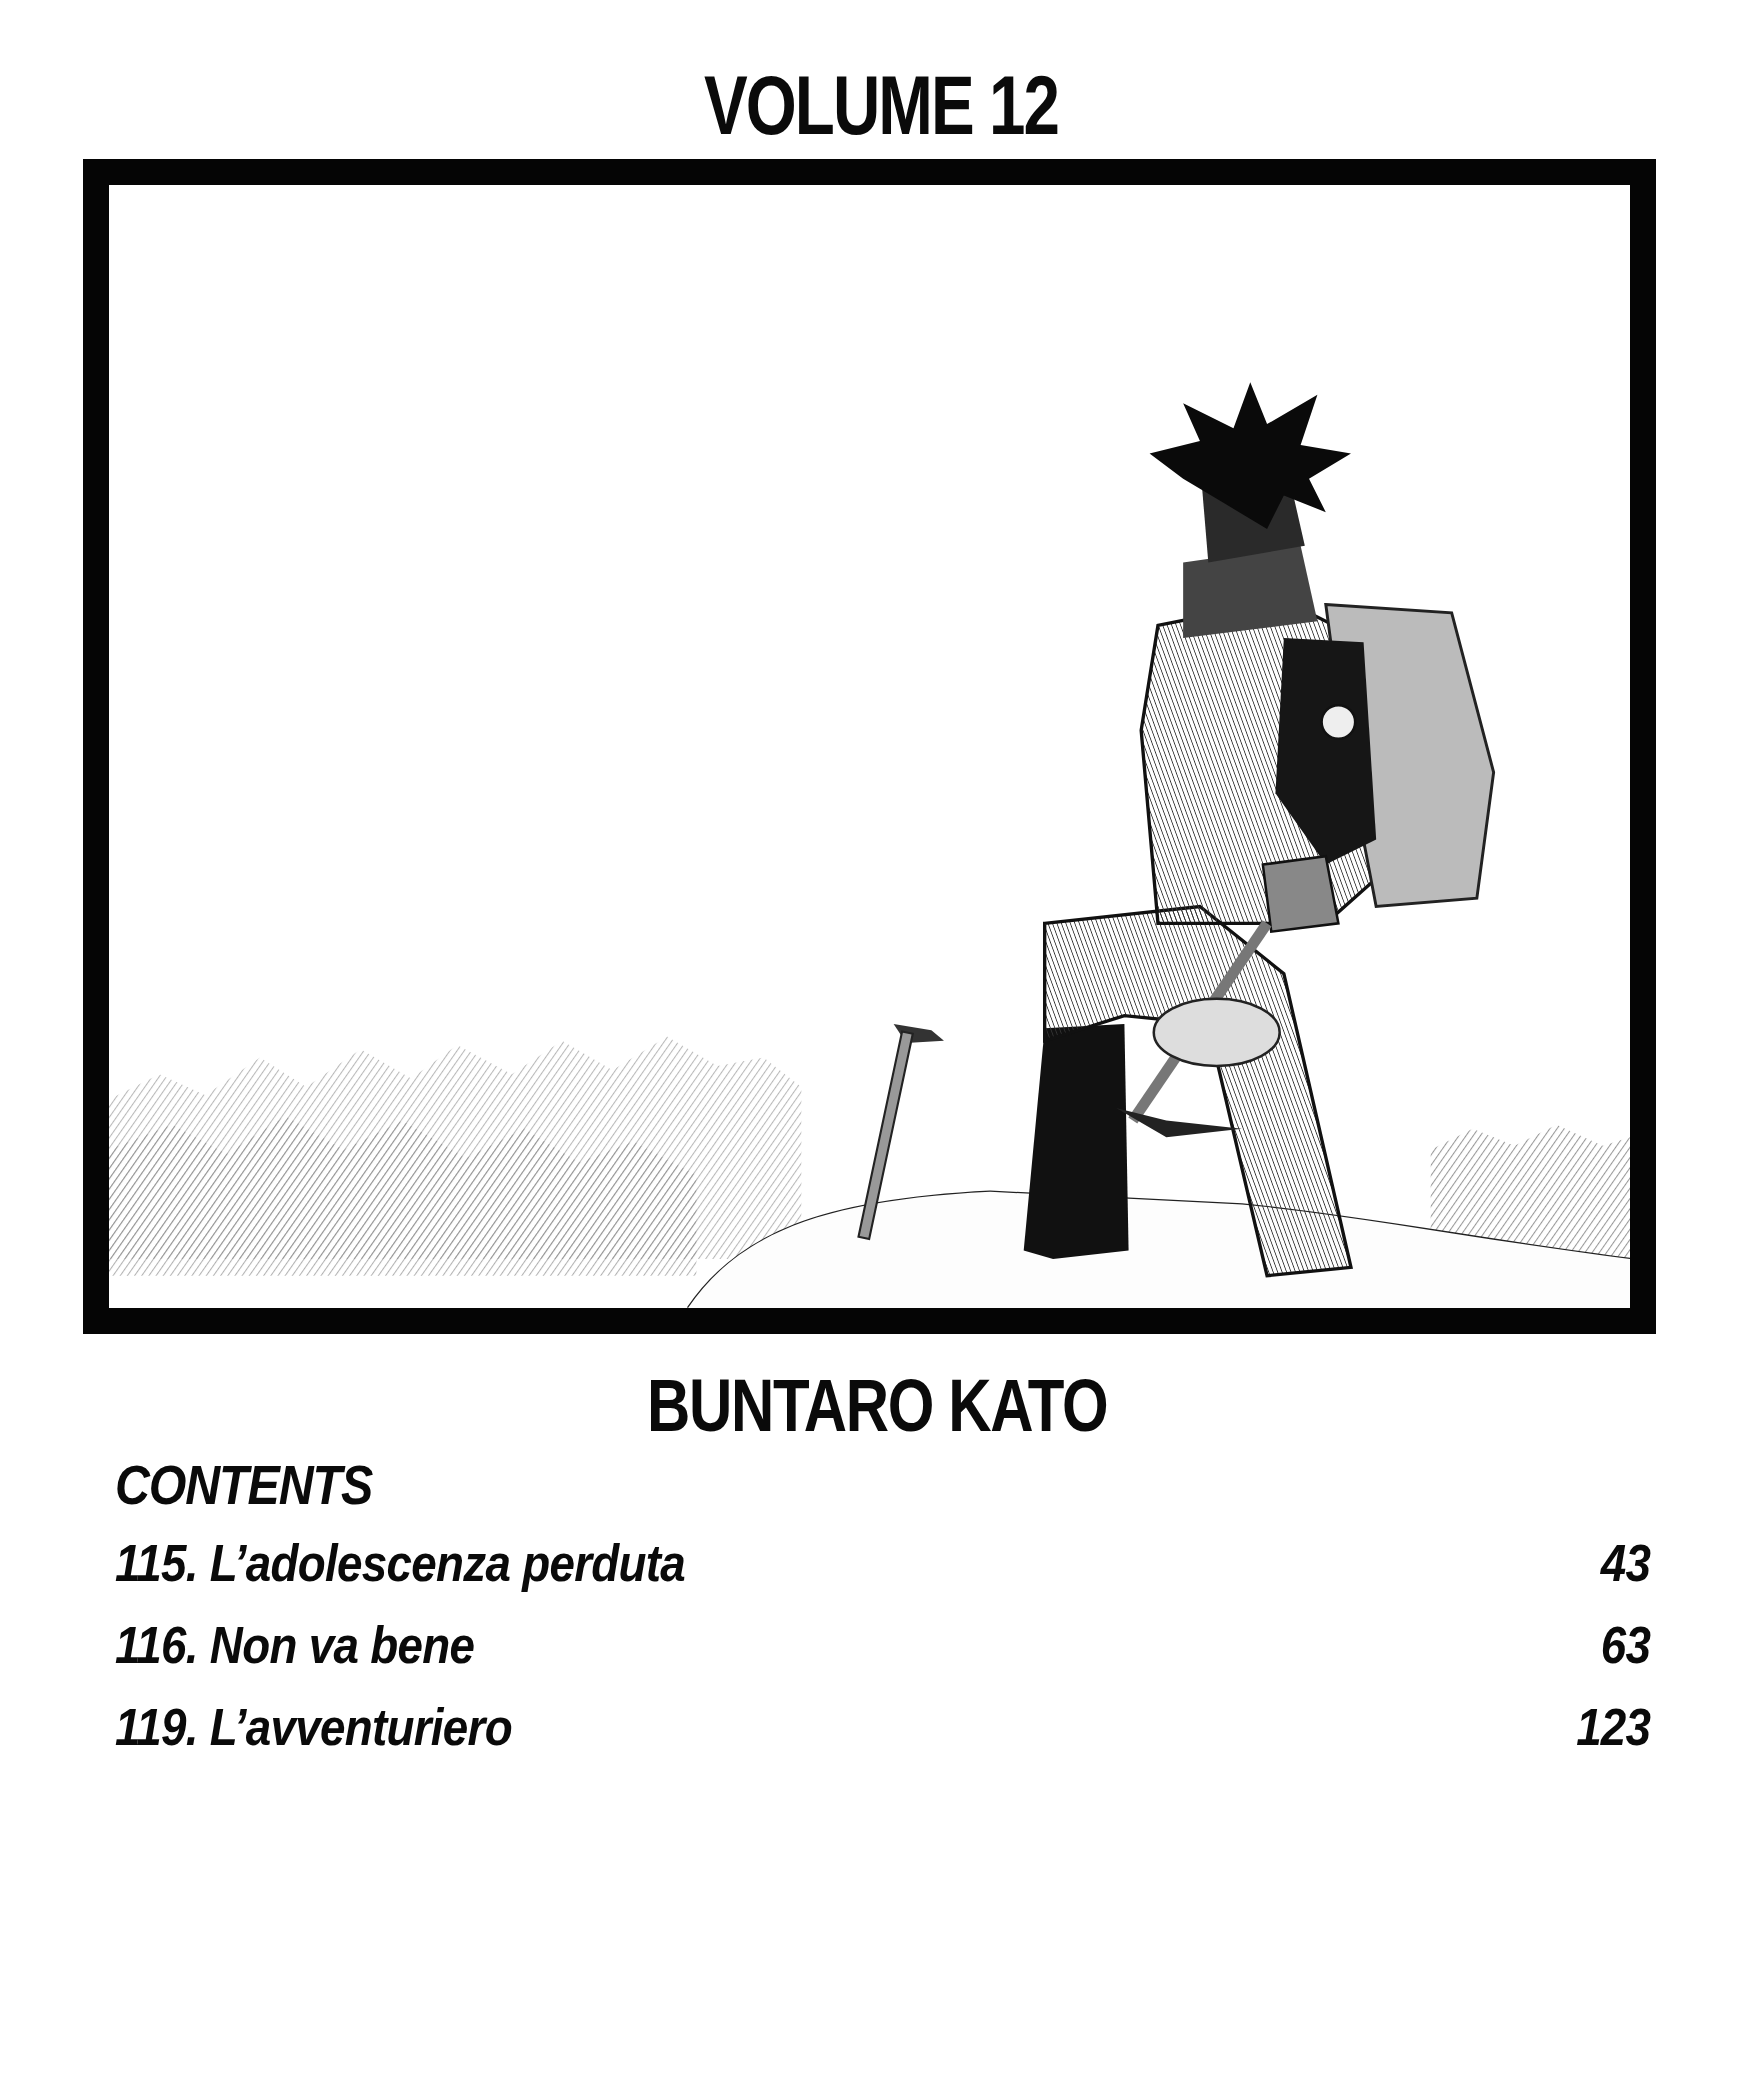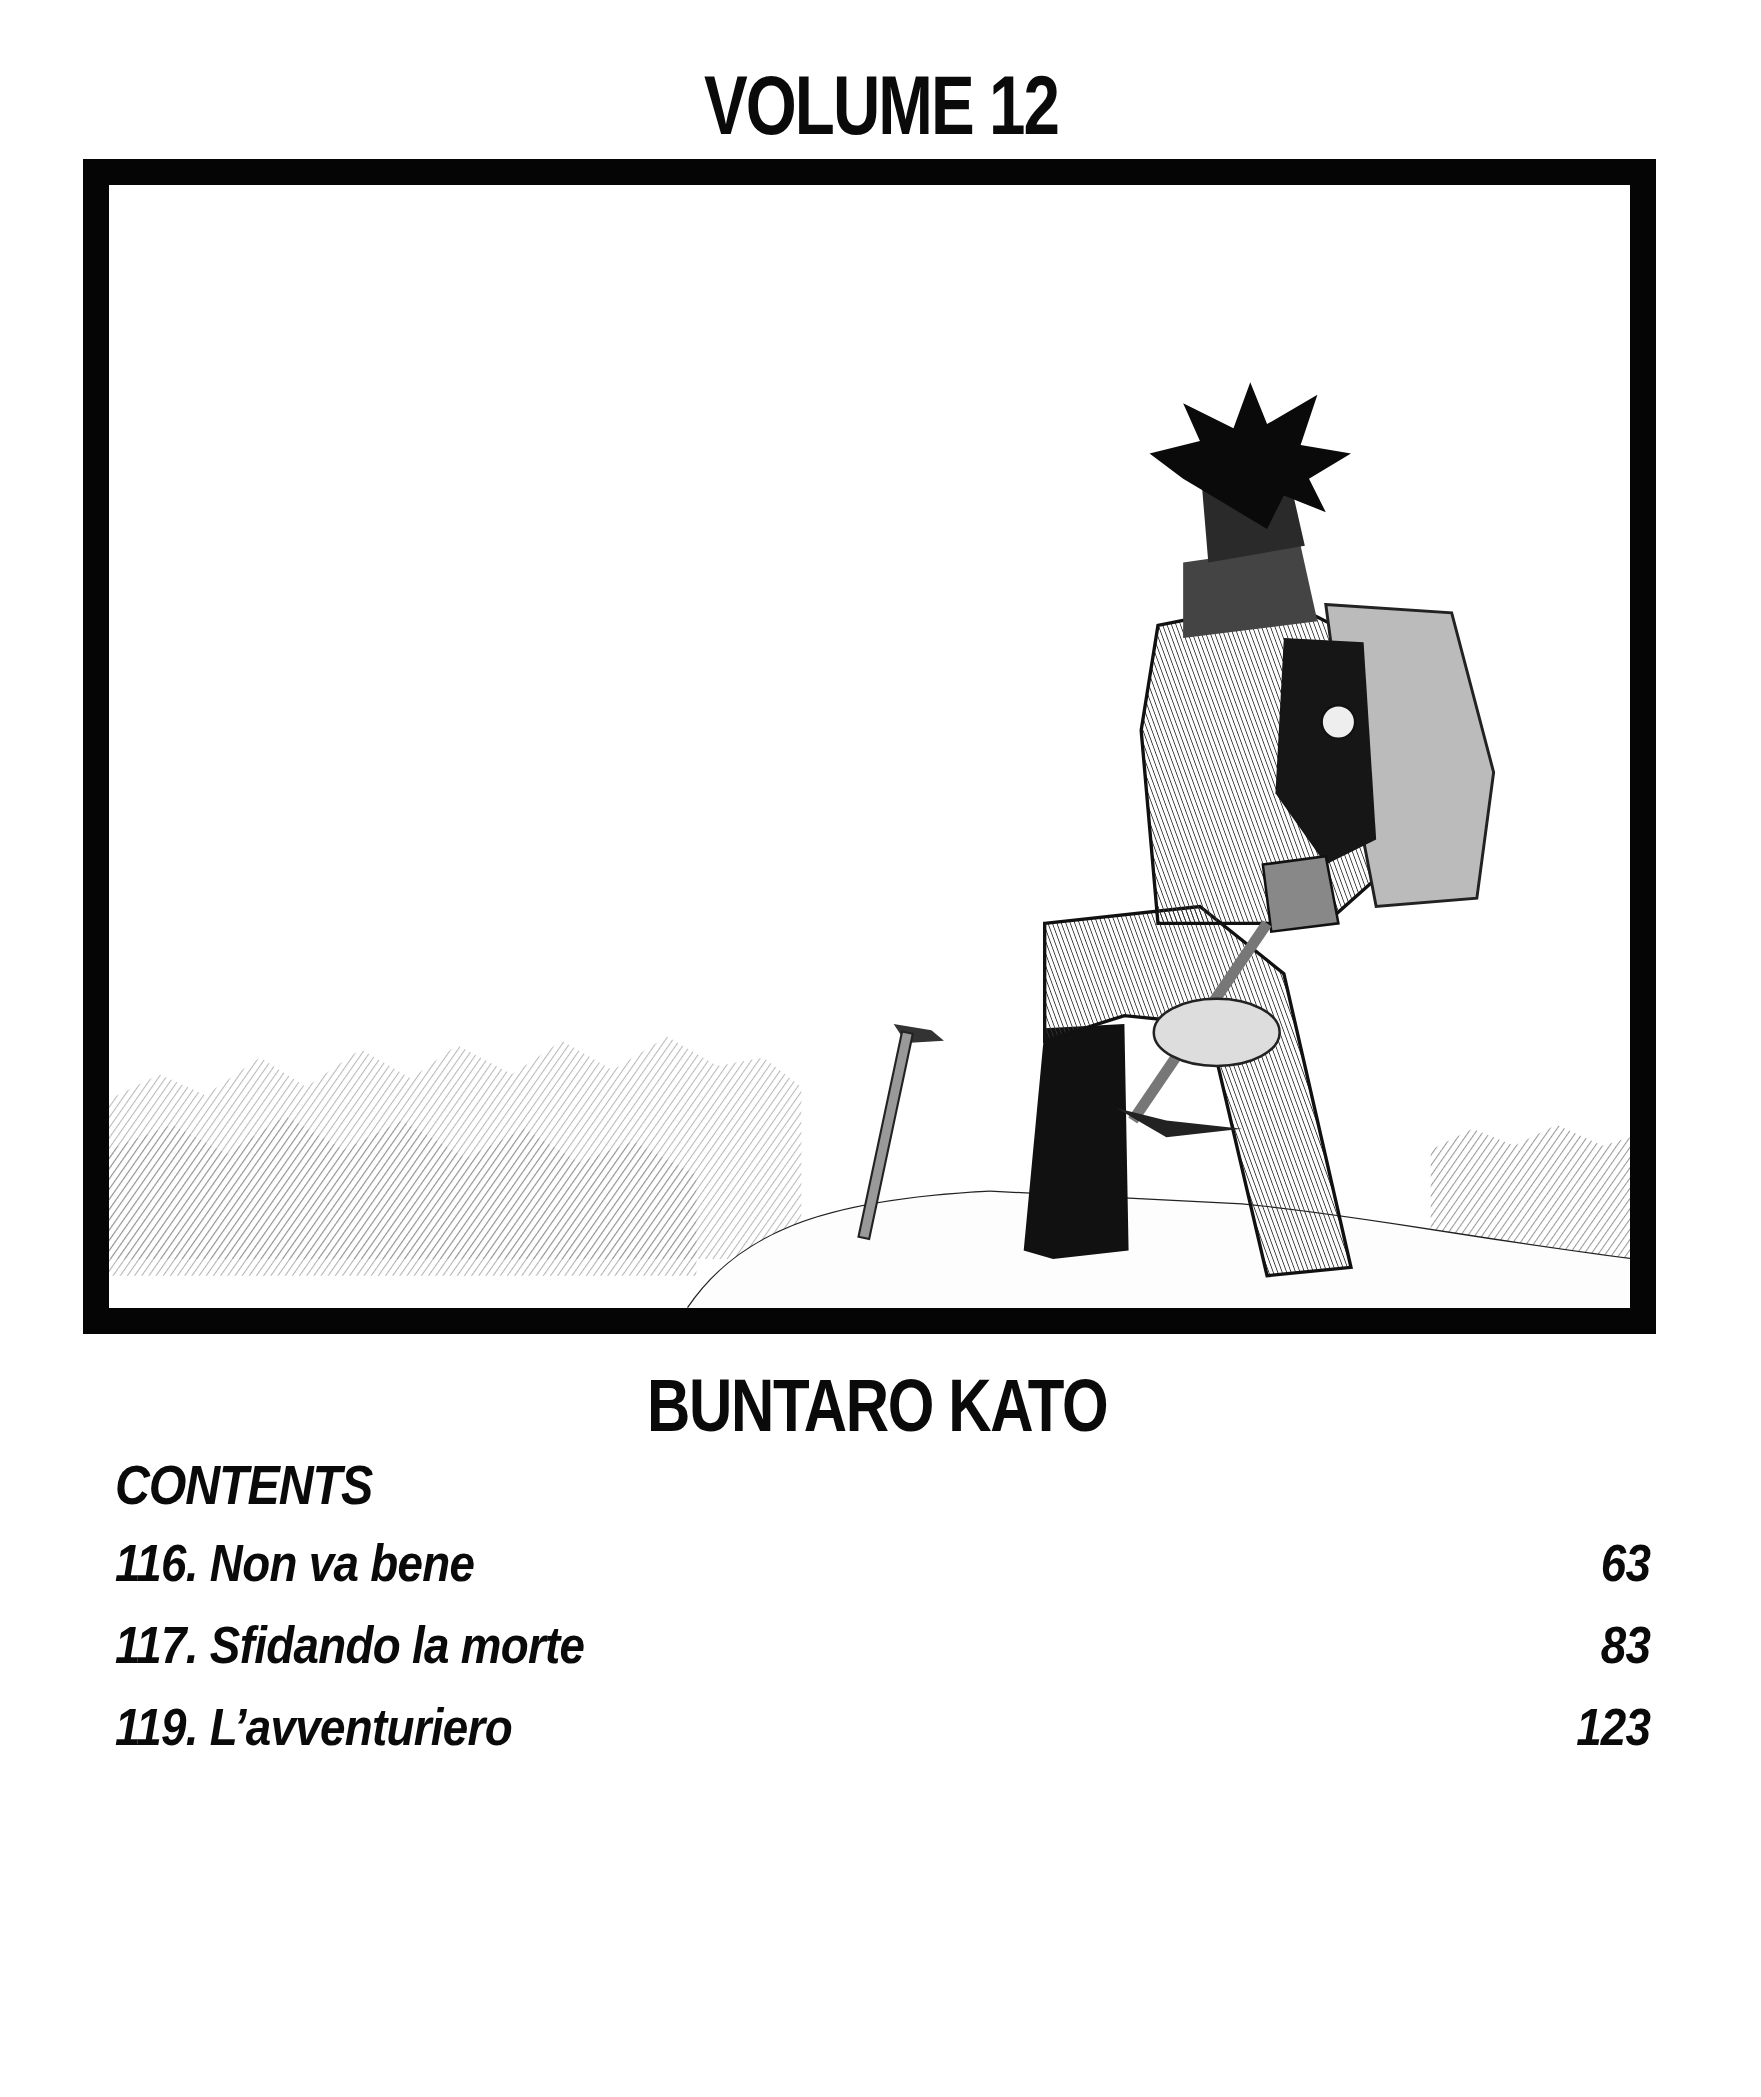--- a/index.html
+++ b/index.html
@@ -99,26 +99,26 @@
     </g>
   </svg>
 </div>
 
 <div class="author">BUNTARO KATO</div>
 
 <div class="contents-label">CONTENTS</div>
 
 <div class="toc">
   <div class="toc-row">
+    <span class="toc-title">115. L’adolescenza perduta</span>
+    <span class="toc-page">43</span>
+  </div>
+  <div class="toc-row">
     <span class="toc-title">116. Non va bene</span>
     <span class="toc-page">63</span>
-  </div>
-  <div class="toc-row">
-    <span class="toc-title">117. Sfidando la morte</span>
-    <span class="toc-page">83</span>
   </div>
   <div class="toc-row">
     <span class="toc-title">119. L’avventuriero</span>
     <span class="toc-page">123</span>
   </div>
 
 </div>
 
 
 </body></html>

